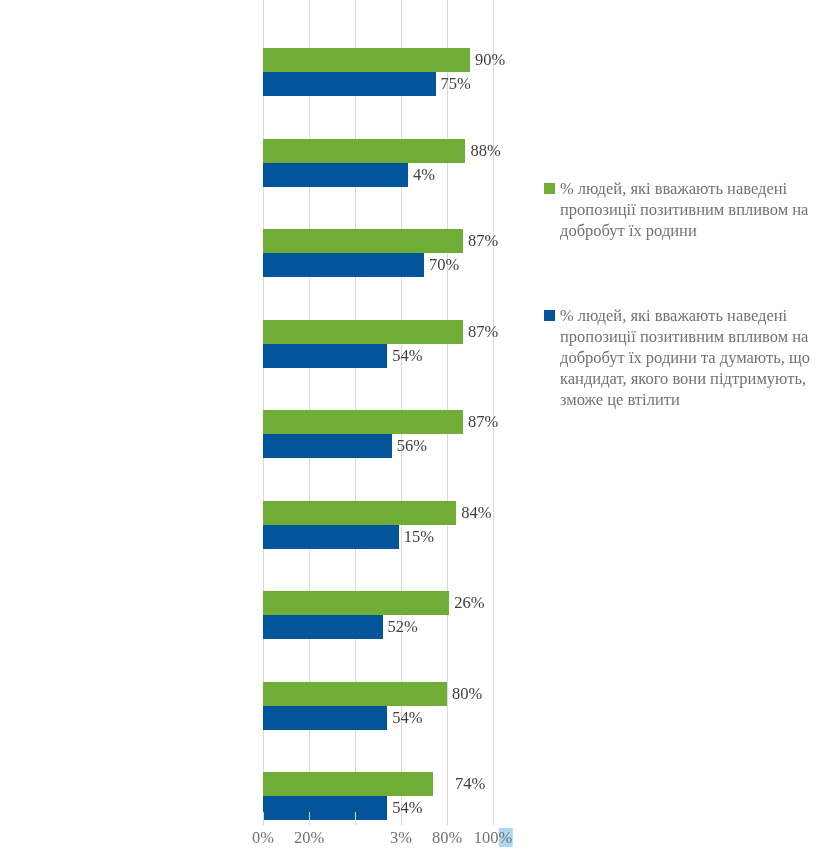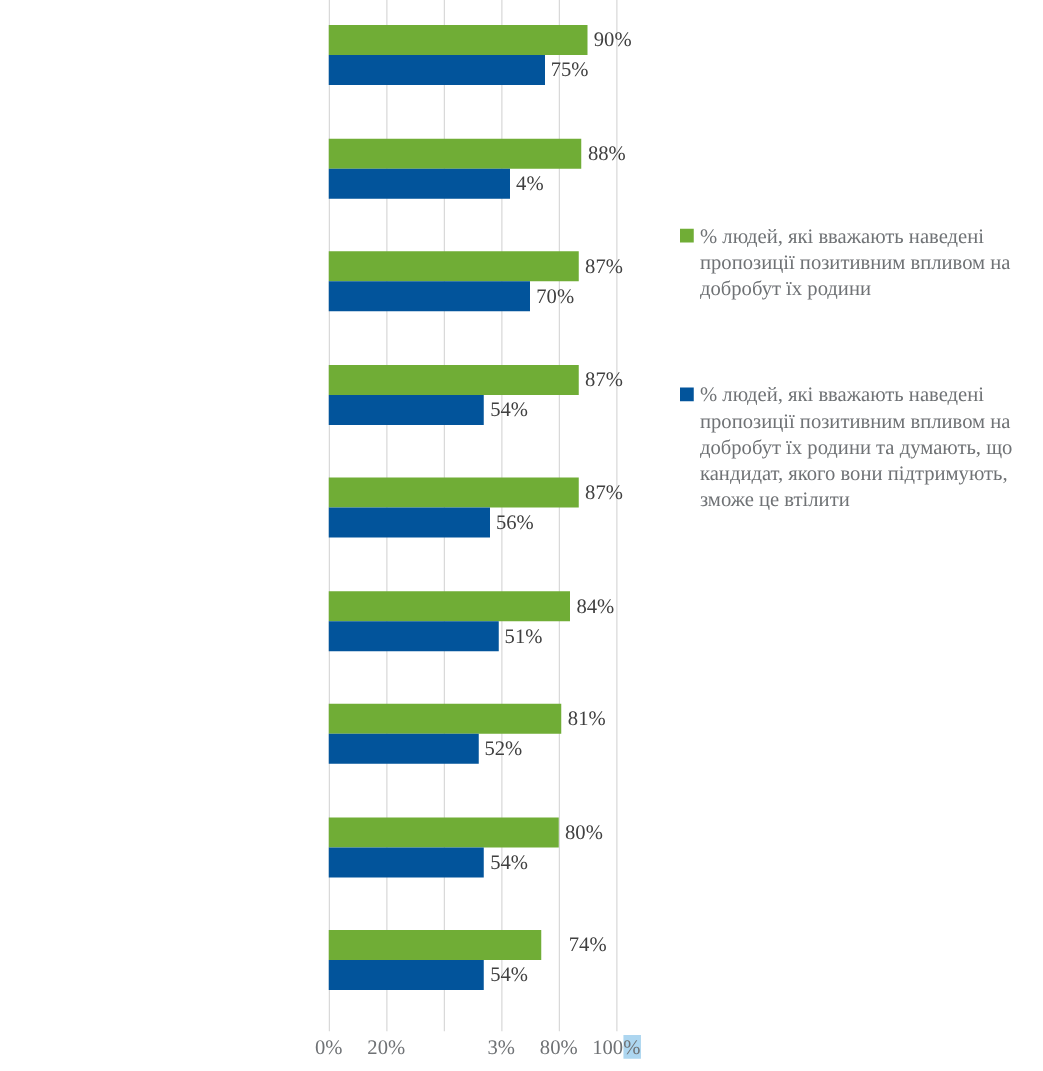--- a/index.html
+++ b/index.html
@@ -40,20 +40,21 @@
     width: 1px;
     background: #d9d9d9;
   }
 
   
   .cat-row {
     position: absolute;
     left: 0;
     right: 0;
     height: 48px;
+    margin-top: 28px;
   }
   .bar {
     position: absolute;
     left: 0;
     height: 24px;
   }
   .bar.green { top: 0; background: #70ad36; }
   .bar.blue  { top: 24px; background: #02549b; }
 
   .bar-value {
@@ -166,25 +167,25 @@
       <div class="cat-row" style="top: 382px;">
         <div class="bar green" style="width: 200.1px; background: rgb(112, 173, 54);"></div>
         <div class="bar-value green-v" style="left: 205.1px;">87%</div>
         <div class="bar blue" style="width: 128.8px; background: rgb(2, 84, 155);"></div>
         <div class="bar-value blue-v" style="left: 133.8px;">56%</div>
       </div>
       <div class="cat-row" style="top: 472.5px; padding-left: 40px;">
         <div class="bar green" style="width: 193.2px; background: rgb(112, 173, 54);"></div>
         <div class="bar-value green-v" style="left: 198.2px;">84%</div>
         <div class="bar blue" style="width: 135.7px; background: rgb(2, 84, 155);"></div>
-        <div class="bar-value blue-v" style="left: 140.7px;">51%</div>
+        <div class="bar-value blue-v" style="left: 140.7px;">15%</div>
       </div>
       <div class="cat-row" style="top: 563px;">
         <div class="bar green" style="width: 186.3px; background: rgb(112, 173, 54);"></div>
-        <div class="bar-value green-v" style="left: 191.3px;">81%</div>
+        <div class="bar-value green-v" style="left: 191.3px;">26%</div>
         <div class="bar blue" style="width: 119.6px; background: rgb(2, 84, 155);"></div>
         <div class="bar-value blue-v" style="left: 124.6px;">52%</div>
       </div>
       <div class="cat-row" style="top: 653.5px;">
         <div class="bar green" style="width: 184px; background: rgb(112, 173, 54);"></div>
         <div class="bar-value green-v" style="left: 189px;">80%</div>
         <div class="bar blue" style="width: 124.2px; background: rgb(2, 84, 155);"></div>
         <div class="bar-value blue-v" style="left: 129.2px;">54%</div>
       </div>
       <div class="cat-row" style="top: 744px;">

